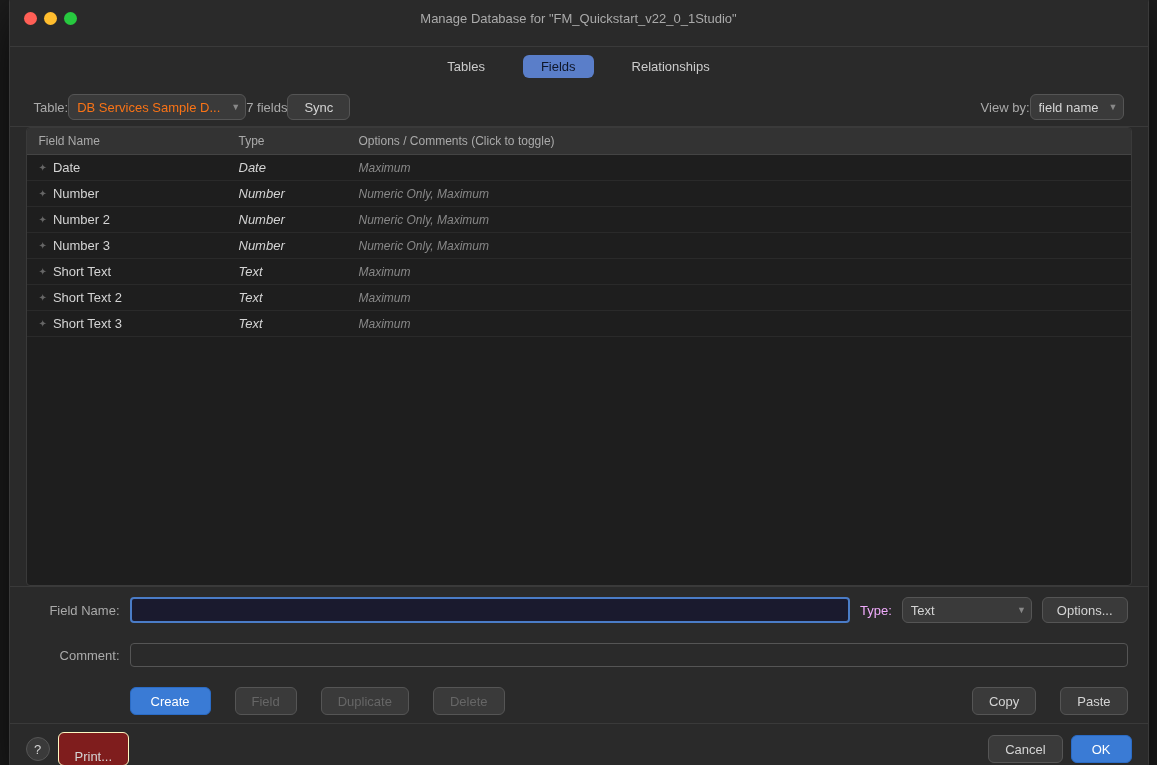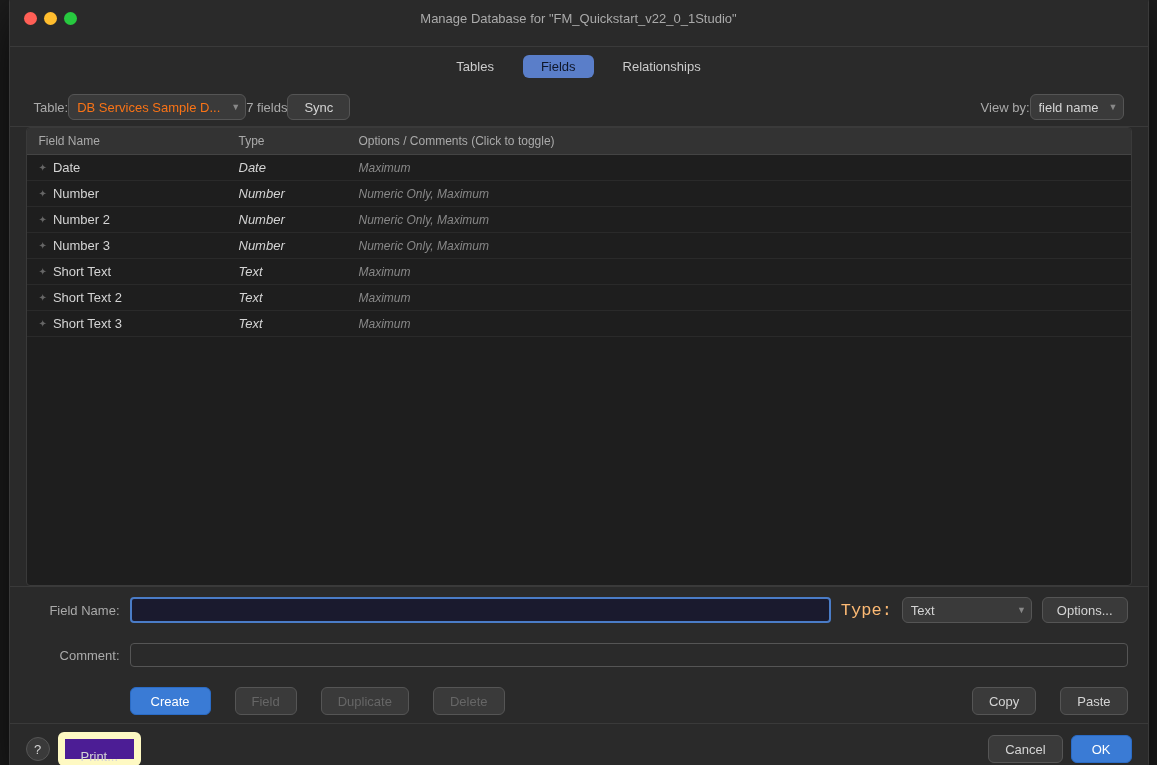--- a/index.html
+++ b/index.html
@@ -51,21 +51,21 @@
     .title-bar-title {
       color: #aaa;
       font-size: 13px;
       font-weight: 500;
     }
     
     .tab-bar {
       background: #2a2a2a;
       display: flex;
       justify-content: center;
-      gap: 11px;
+      gap: 20px;
       padding: 8px 0 10px;
     }
     .tab {
       padding: 4px 18px;
       border-radius: 6px;
       font-size: 13px;
       cursor: pointer;
       color: #ccc;
     }
     .tab.active {
@@ -327,26 +327,26 @@
       color: #d4d4d4;
       font-size: 13px;
       width: 24px;
       height: 24px;
       cursor: pointer;
       display: flex;
       align-items: center;
       justify-content: center;
     }
     .print-btn {
-      background: #4c1d95;
-      border: 7px solid #fef9c3;
-      border-radius: 6px;
-      color: #d4d4d4;
-      font-size: 13px;
-      padding: 10px 16px;
+      background: #7f1d1d;
+      border: 1px solid #fef9c3;
+      border-radius: 6px;
+      color: #d4d4d4;
+      font-size: 13px;
+      padding: 16px 16px;
       cursor: pointer;
       height: 28px;
     }
     .cancel-btn {
       background: #3a3a3a;
       border: 1px solid #555;
       border-radius: 6px;
       color: #d4d4d4;
       font-size: 13px;
       padding: 4px 16px;
@@ -359,23 +359,22 @@
       border: 1px solid #2a6bc5;
       border-radius: 6px;
       color: #fff;
       font-size: 13px;
       padding: 4px 20px;
       cursor: pointer;
       height: 28px;
       font-weight: 500;
     }
     .type-label {
-      color: #fdba74;
-      font-size: 17px;
-      font-family: Liberation Mono, monospace;
+      color: #f0abfc;
+      font-size: 13px;
     }
   </style>
 </head>
 <body>
 
 <div class="dialog">
 
   <div class="title-bar">
     <div class="title-bar-buttons">
       <div class="traffic-light tl-close"></div>

